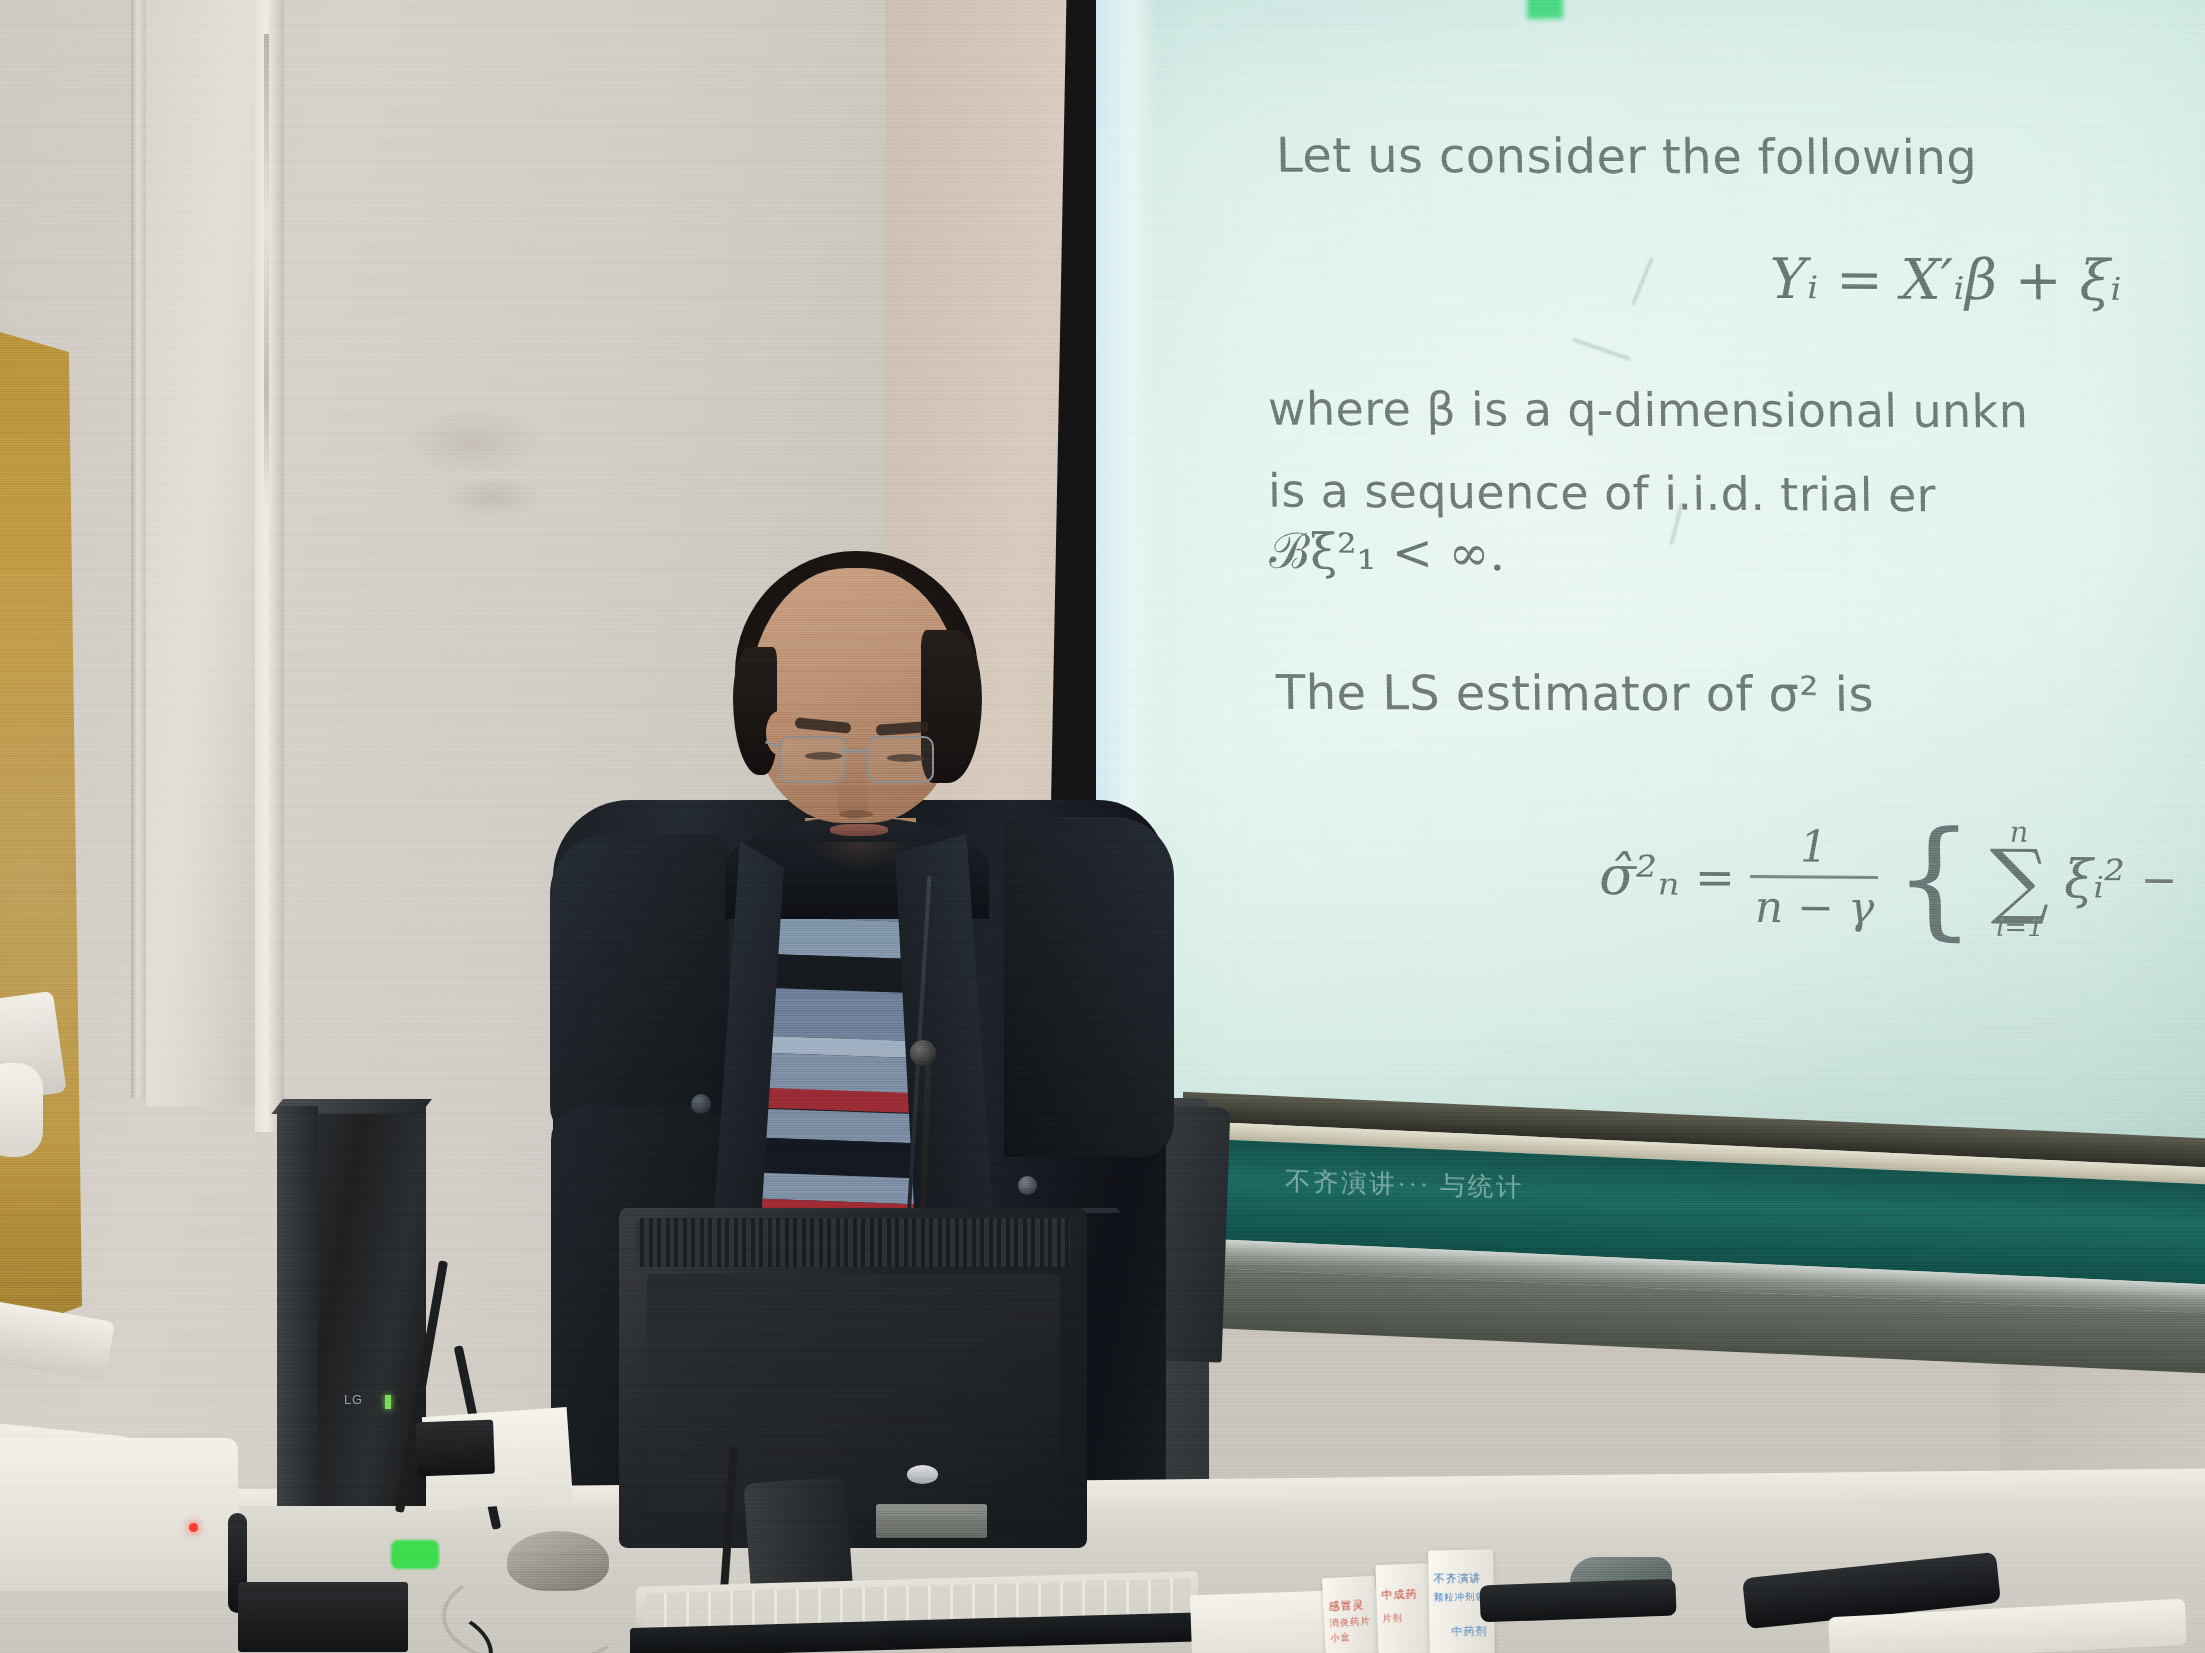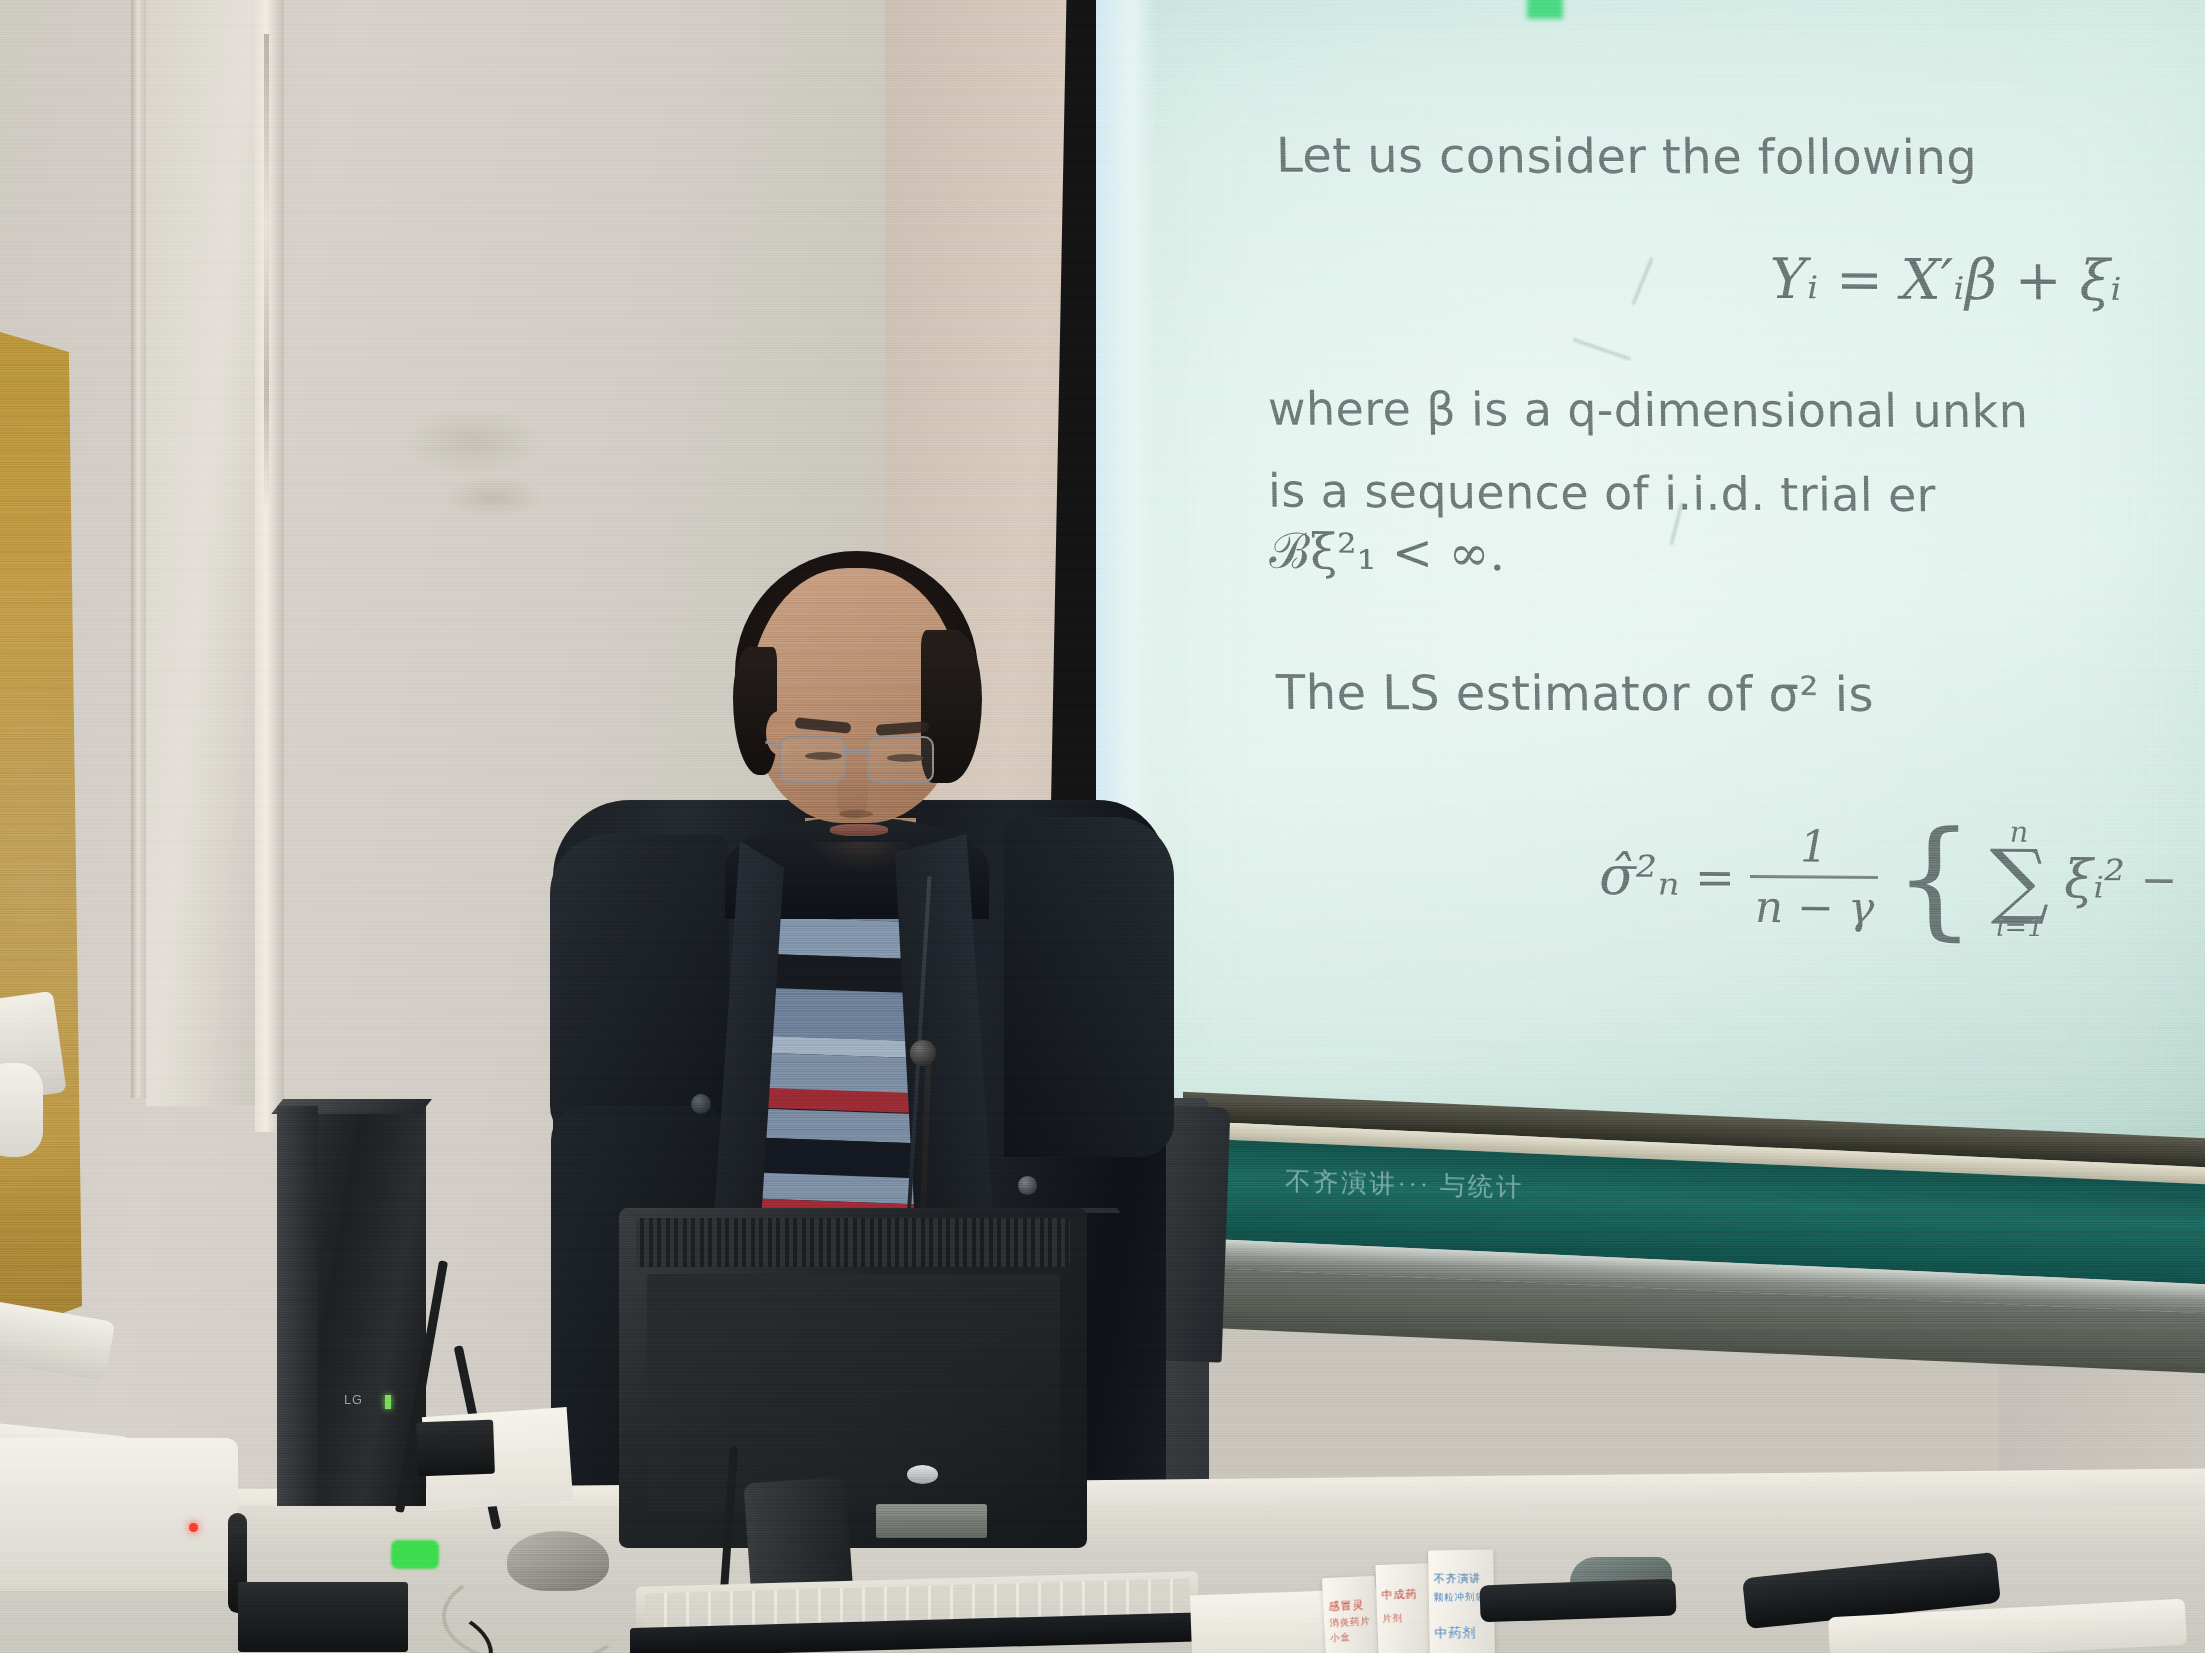--- a/index.html
+++ b/index.html
@@ -422,21 +422,21 @@
     <div class="cn" style="top:39px;color:#c7584b;font-size:9.4px;">消炎药片</div>
     <div class="cn" style="top:54px;color:#c7584b;font-size:9.4px;">小盒</div>
   </div>
   <div class="medbox" style="left:1377px;top:1564px;width:53px;height:90px;transform:rotate(-2deg);">
     <div class="cn" style="top:24px;color:#c0392b;">中成药</div>
     <div class="cn" style="top:48px;color:#c7584b;font-size:9.4px;">片剂</div>
   </div>
   <div class="medbox" style="left:1429px;top:1550px;width:65px;height:104px;transform:rotate(-1deg);">
     <div class="cn" style="top:22px;color:#2f6fae;">不齐演讲</div>
     <div class="cn" style="top:41px;color:#3f7fbd;font-size:9.4px;">颗粒冲剂袋</div>
-    <div class="cn" style="top:75px;color:#3f7fbd;font-size:13px;">中药剂</div>
+    <div class="cn" style="top:75px;color:#3f7fbd;font-size:11px;margin-left:17px;">中药剂</div>
   </div>
   <div class="glasses-case"></div>
   <div class="phone"></div>
   <div class="phone2"></div>
   <div class="plate"></div>
 
   <div class="noise"></div>
 </div>
 
 

